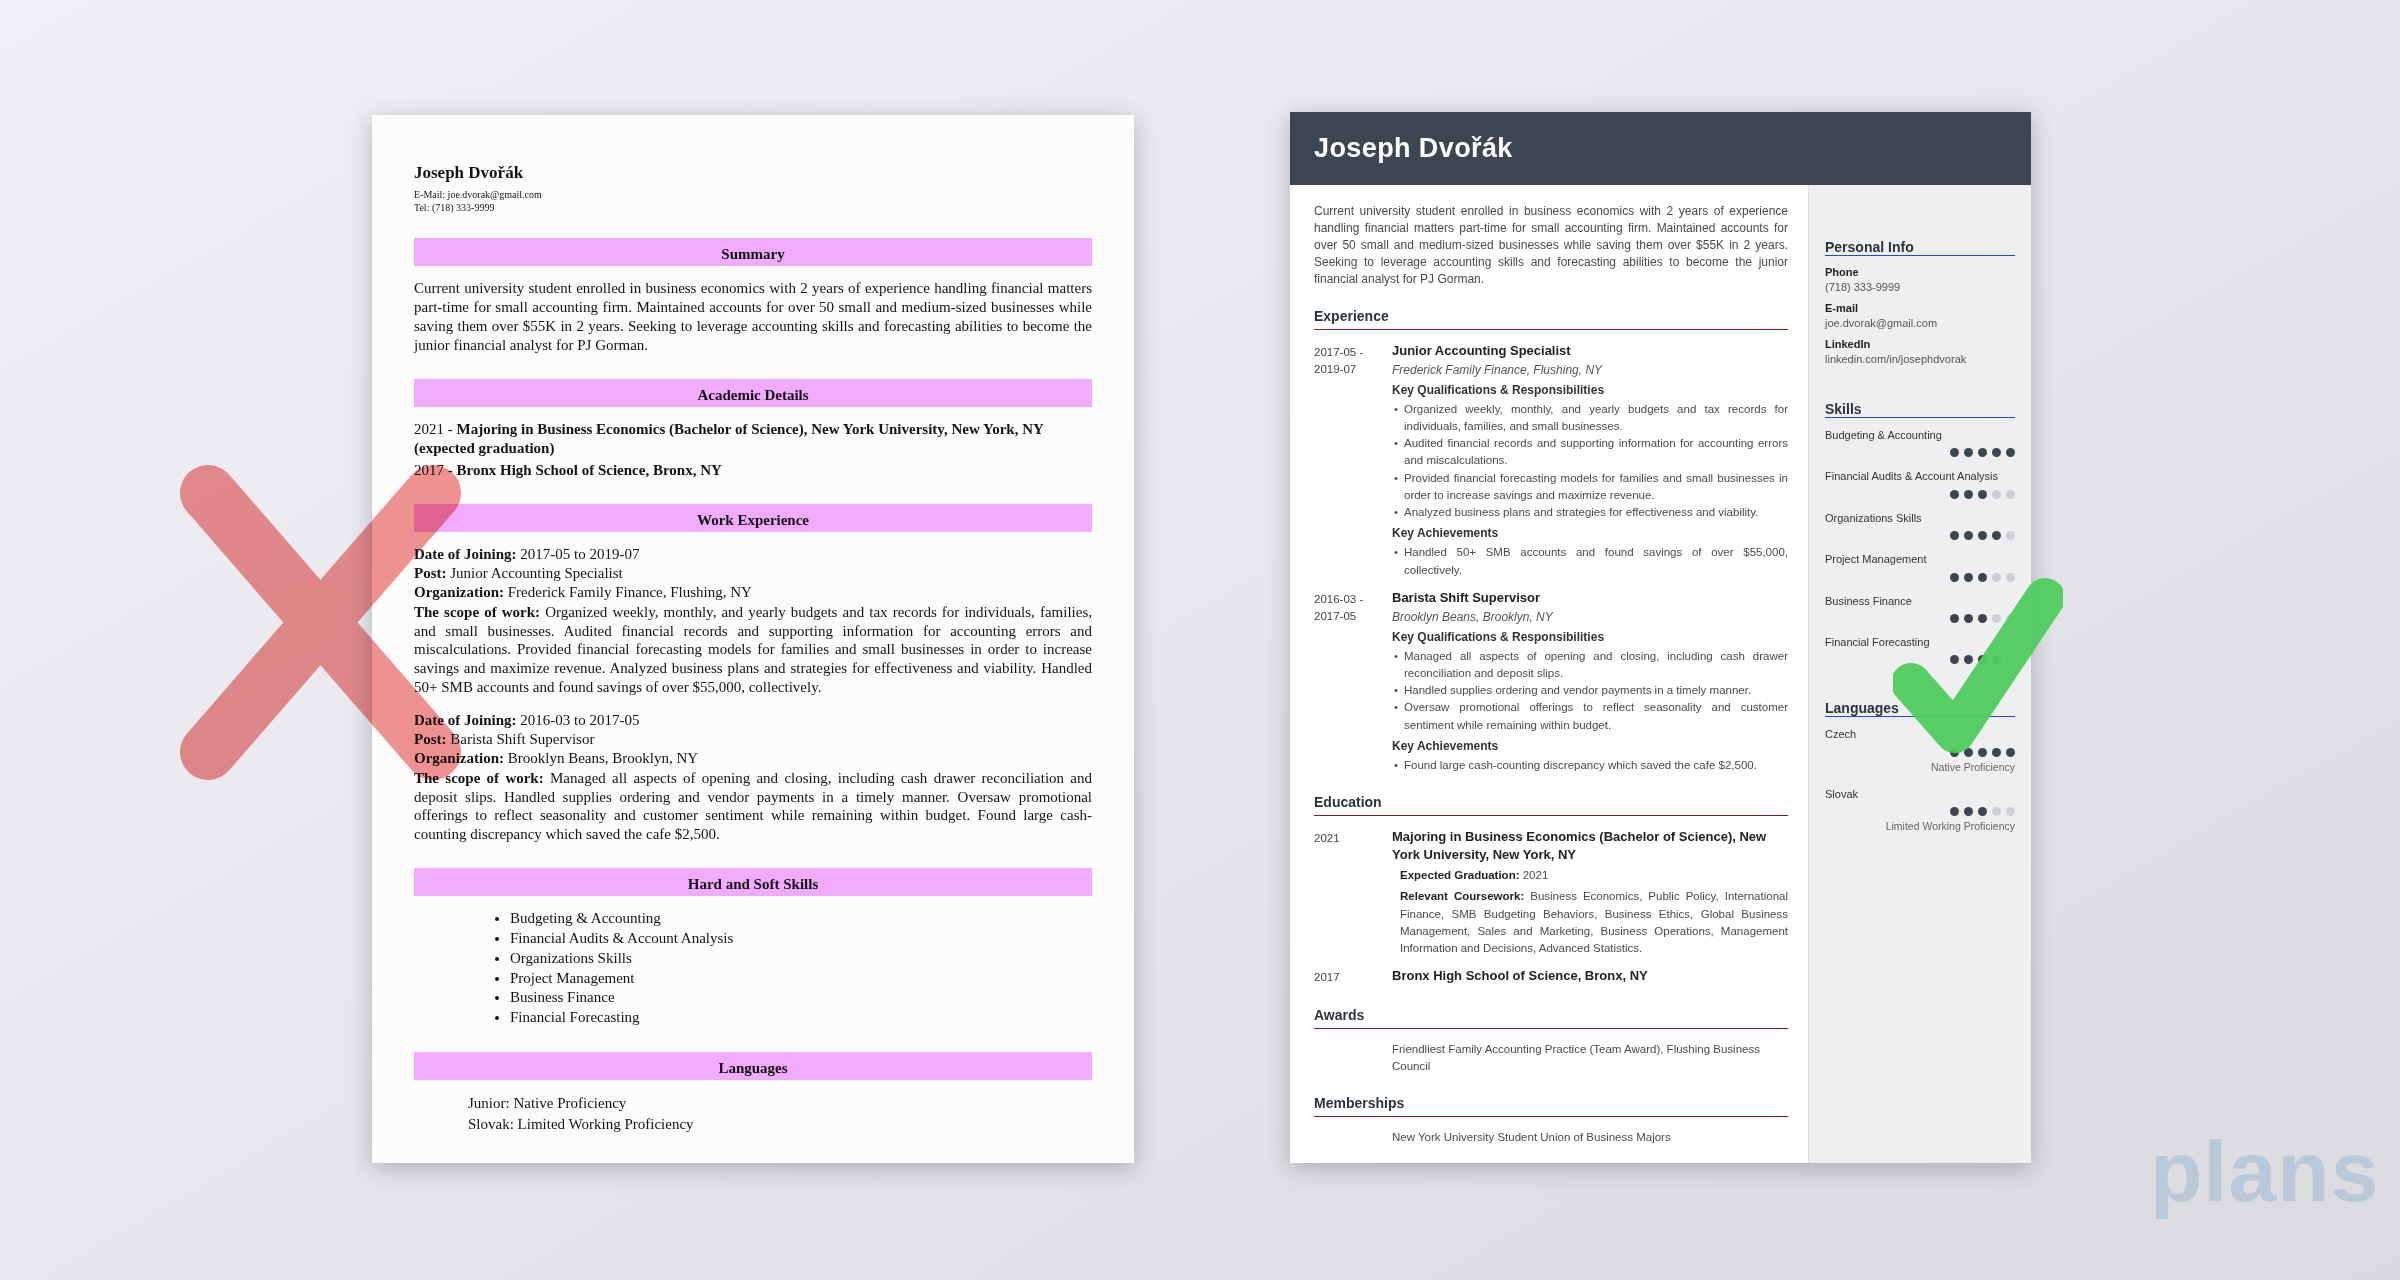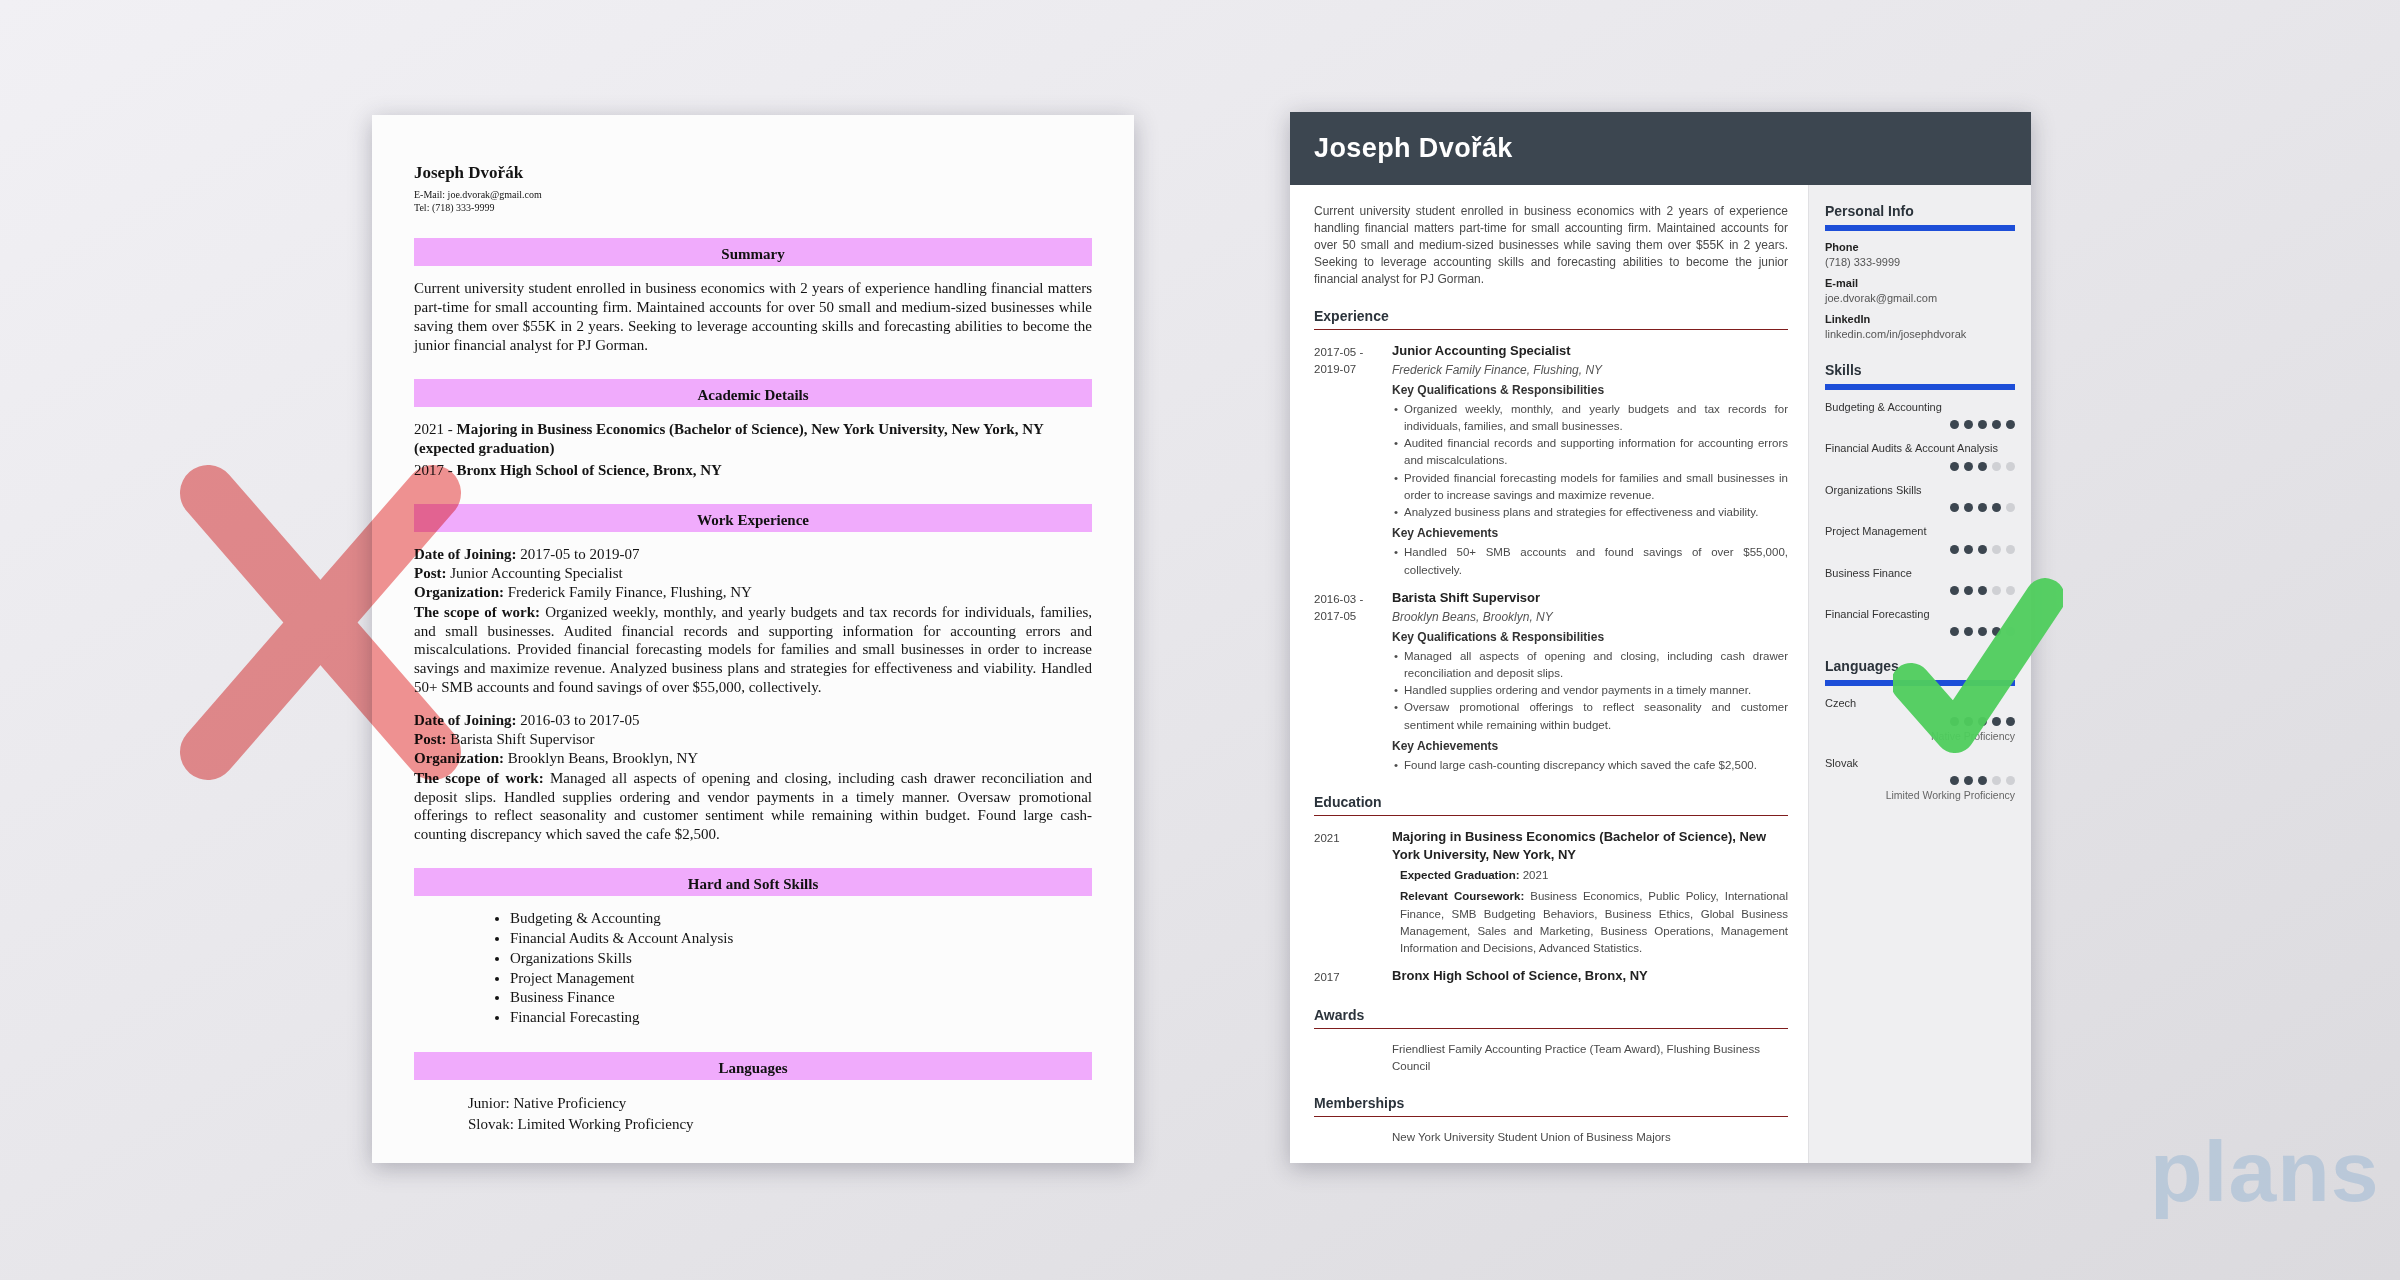--- a/index.html
+++ b/index.html
@@ -65,21 +65,21 @@
     font-size:11.5px; color:#4a4a4a; line-height:1.5;
     text-align:justify; padding-left:12px; position:relative;
   }
   .mr-bullets li::before { content:"\2022"; position:absolute; left:2px; color:#4a4a4a; }
   .mr-edu-line { font-size:11.5px; color:#4a4a4a; line-height:1.5; text-align:justify; margin-top:4px;padding-left:8px; }
   .mr-edu-line b { color:#222; }
   .mr-plain { font-size:11.5px; color:#4a4a4a; line-height:1.5; }
 
   .sb-title {
     font-size:14px; font-weight:700; color:#2b333b;
-    border-bottom:6px solid #1d4ed8; padding-bottom:6px; margin-bottom:10px;
+    border-bottom:1px solid #1d4ed8; margin-bottom:10px;margin-top:36px;
   }
   .sb-block { margin-bottom:22px; }
   .sb-label { font-size:11px; font-weight:700; color:#222; margin-top:9px; }
   .sb-value { font-size:11px; color:#555; margin-top:3px; }
   .sb-skill { margin-bottom:12px; }
   .sb-skill-name { font-size:11px; color:#333; line-height:1.4; }
   .dots { display:flex; gap:5px; justify-content:flex-end; margin-top:5px; }
   .dot { width:9px; height:9px; border-radius:50%; background:#cfd0d4; }
   .dot.filled { background:#3c4650; }
   .sb-prof { font-size:10.5px; color:#666; text-align:right; margin-top:4px; }

